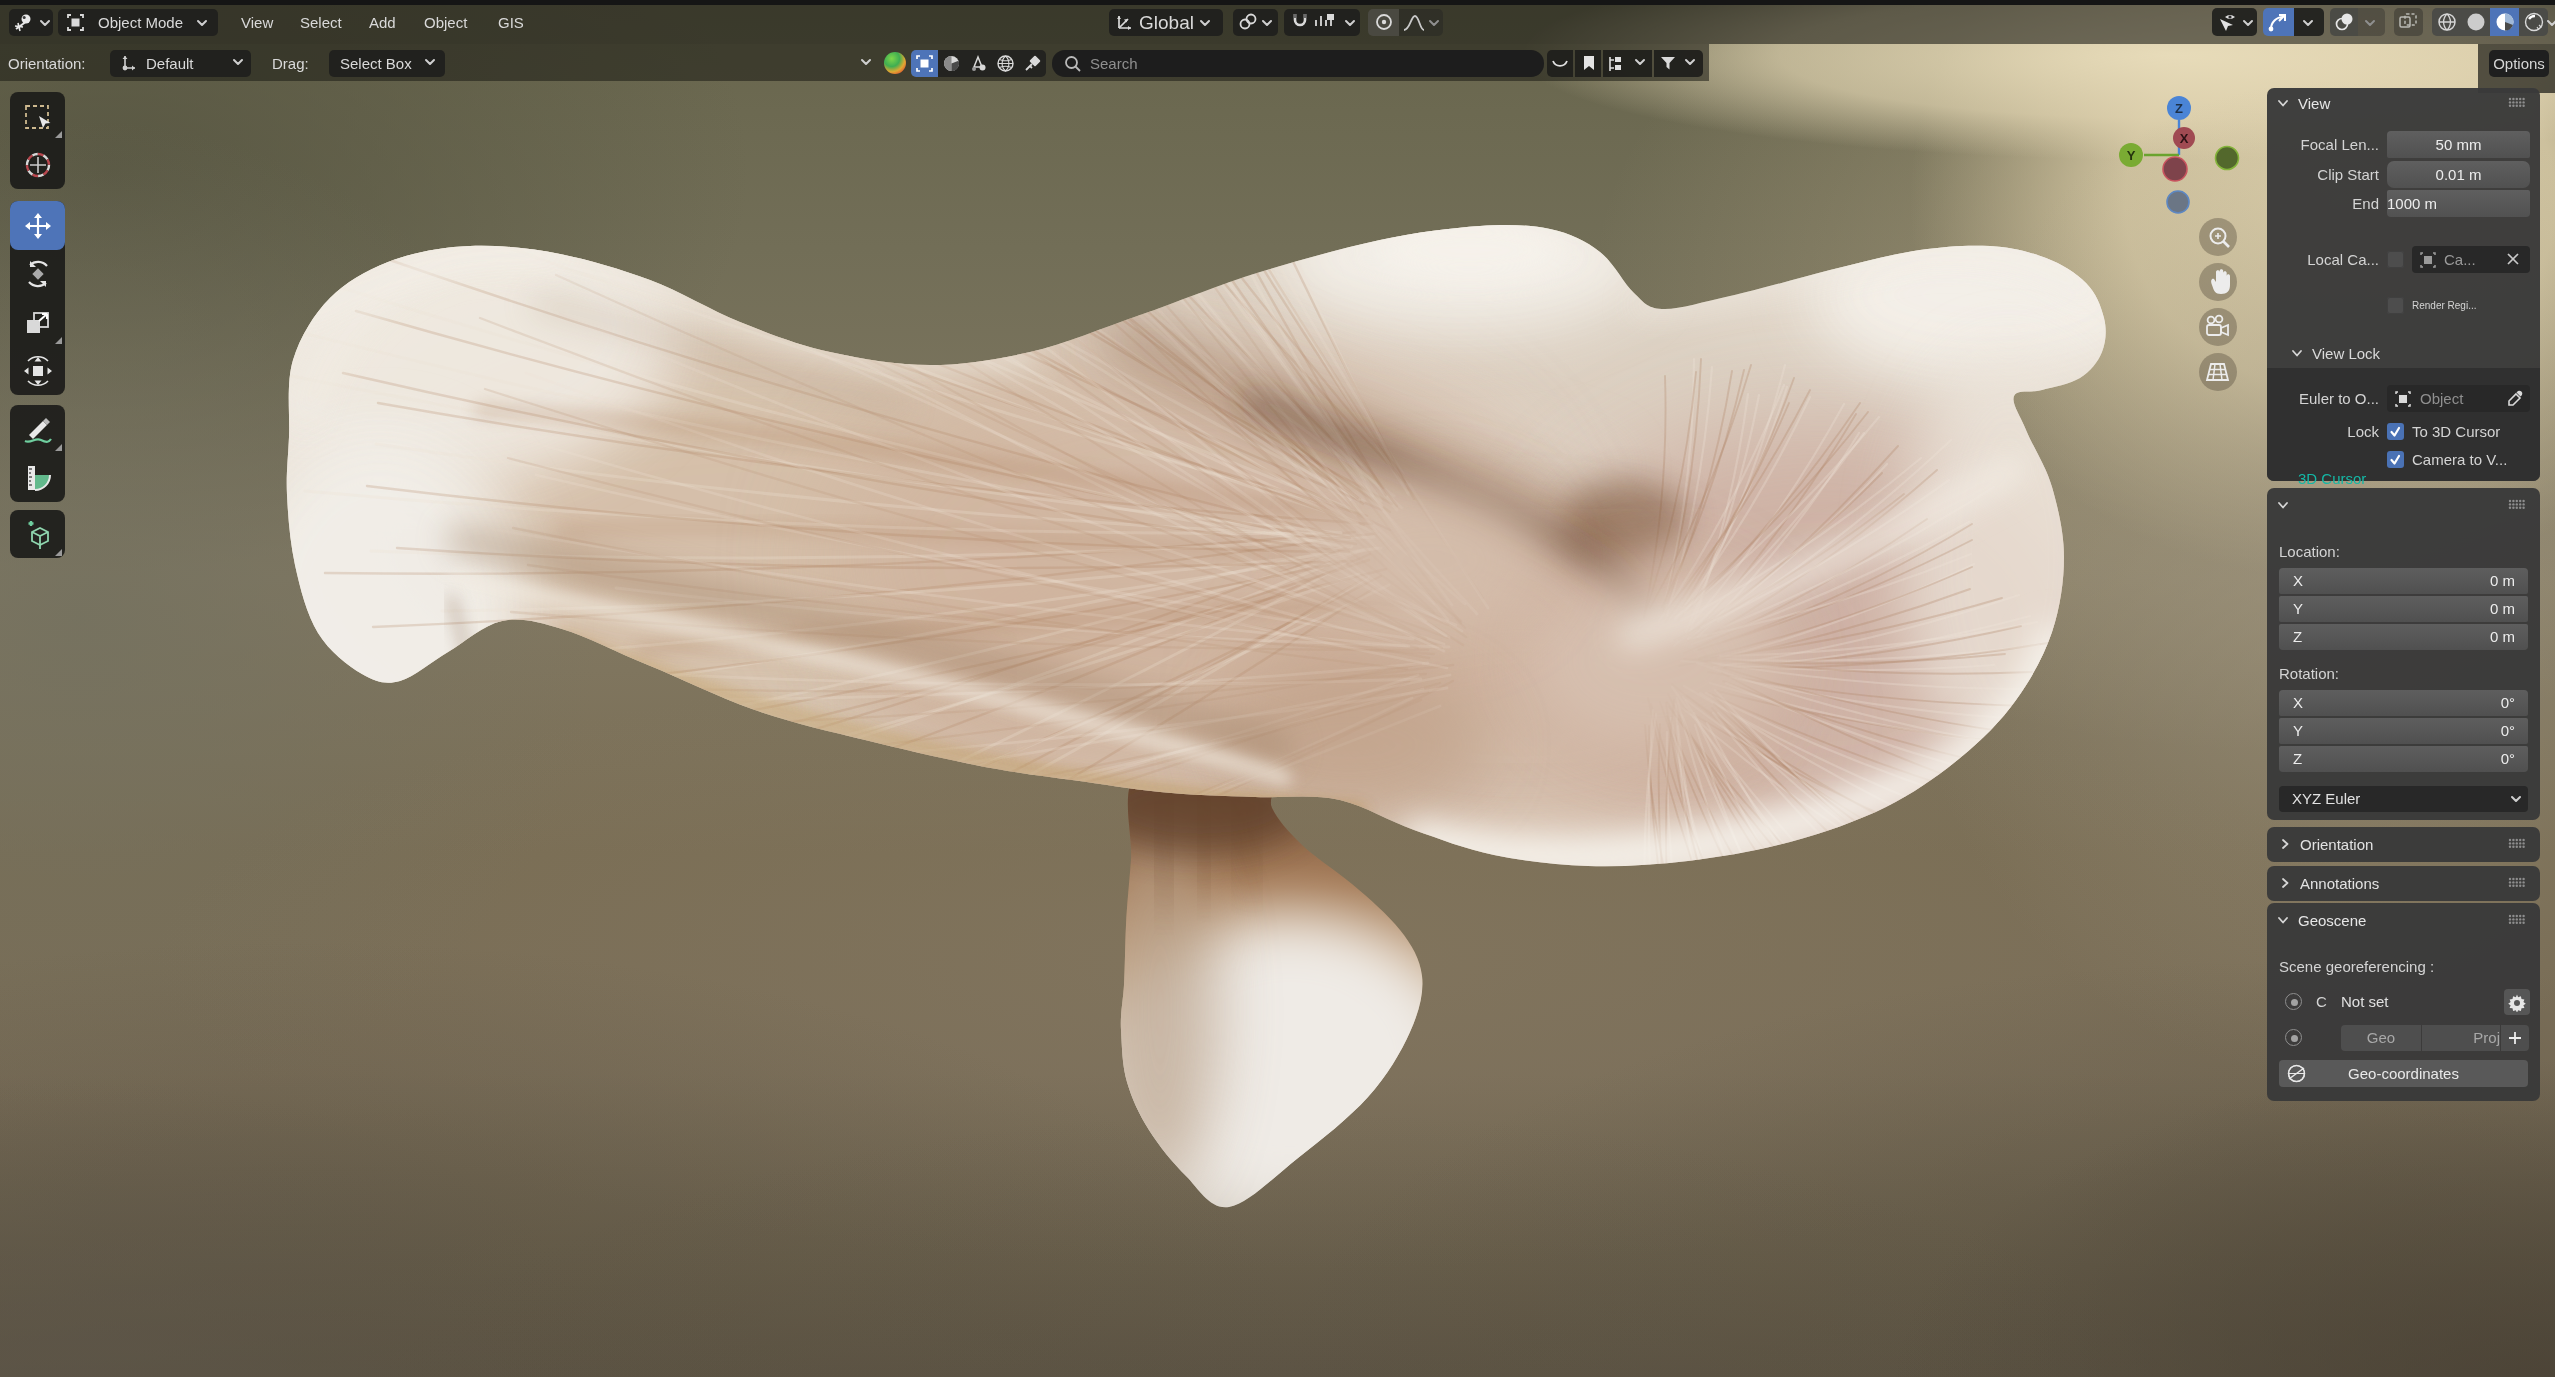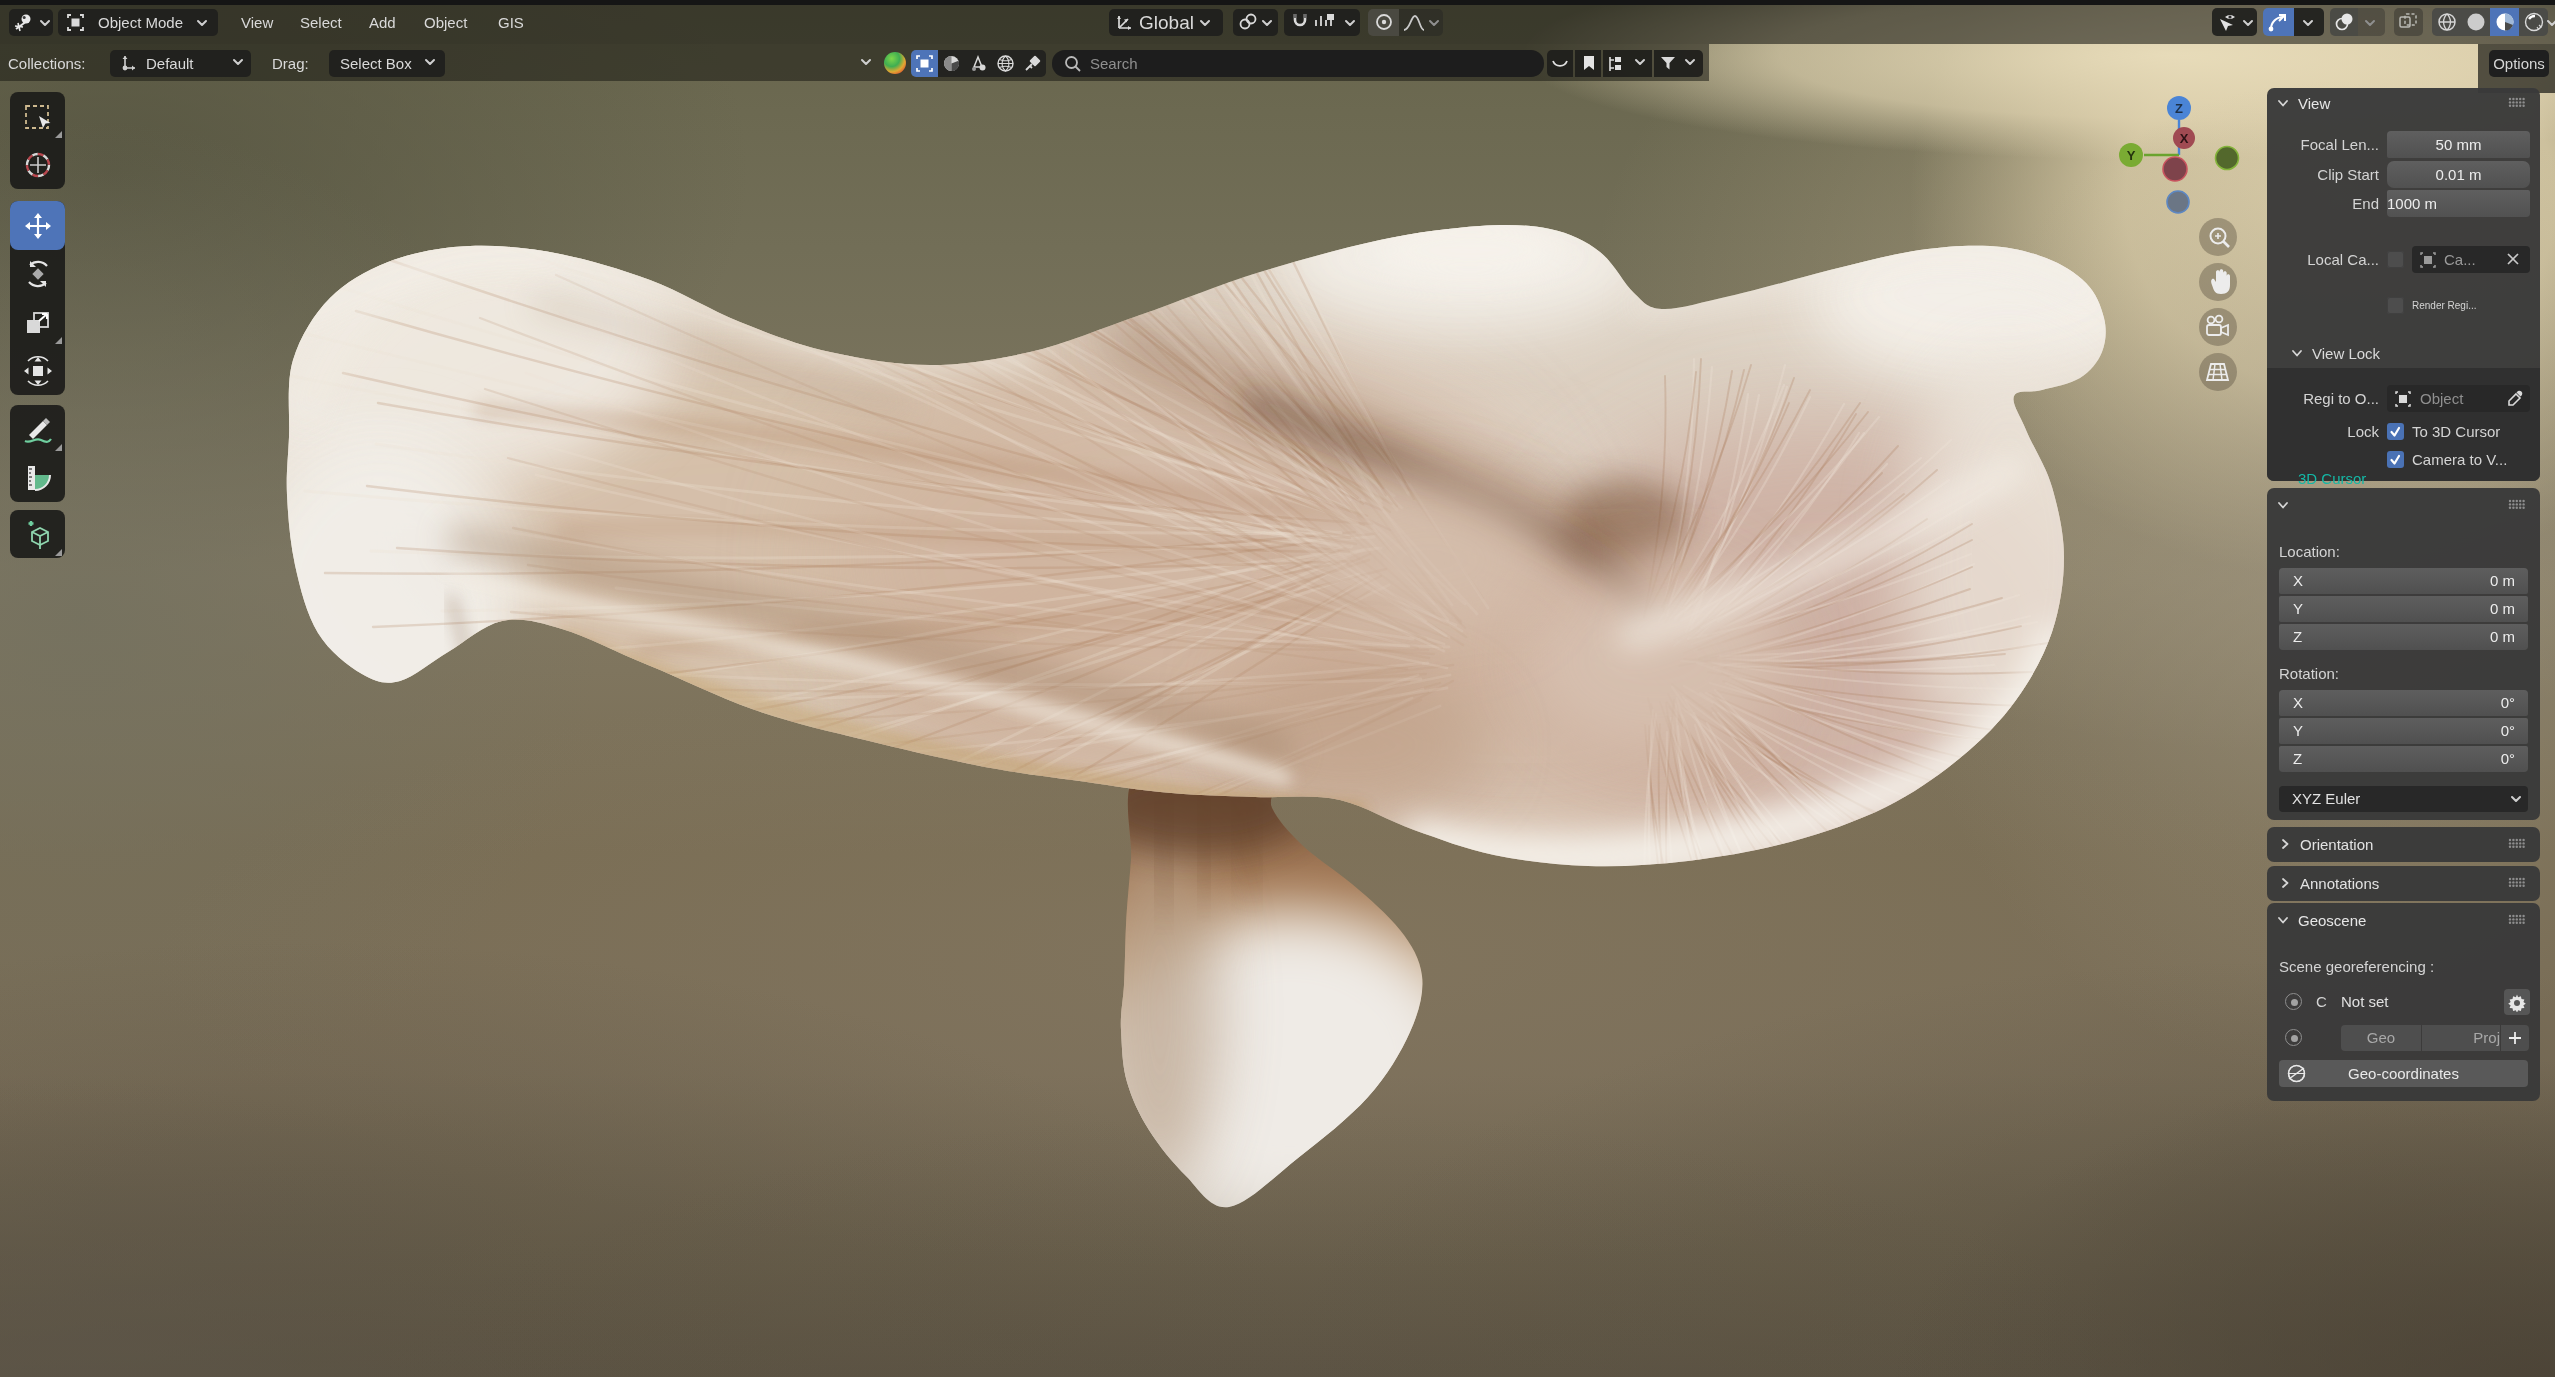--- a/index.html
+++ b/index.html
@@ -494,21 +494,21 @@
       <path d="M11,11 l8,3 a8.5,8.5 0 0 1 -8,5.5 z" fill="#4a4a4a"></path>
     </svg>
 <svg style="position:absolute;left:2523px;top:11px;" width="22" height="22" viewBox="0 0 22 22">
       <circle cx="11" cy="11" r="8.5" stroke="#d9d9d9" stroke-width="1.4" fill="none"></circle>
       <path d="M6,8 a7,7 0 0 1 6,-3" stroke="#fff" stroke-width="2.4" fill="none"></path>
       <path d="M16,14 l2.5,2.5 M14,16 l2,3" stroke="#d9d9d9" stroke-width="1.2"></path>
     </svg>
 <svg style="position:absolute;left:2546px;top:17px;" width="10" height="12" viewBox="0 0 10 12">
       <path d="M2,4 L6,8 L10,4" stroke="#cfcfcf" stroke-width="2" fill="none" stroke-linecap="round" stroke-linejoin="round"></path>
     </svg>
-<div style="position:absolute;left:8px;top:50px;width:95px;height:27px;color:#d9d9d9;font-size:15px;line-height:27px">Collections:</div>
+<div style="position:absolute;left:8px;top:50px;width:95px;height:27px;color:#d9d9d9;font-size:15px;line-height:27px">Orientation:</div>
 <div style="position:absolute;left:110px;top:50px;width:141px;height:27px;background:rgba(32,32,29,0.92);border-radius:5px"></div>
 <svg style="position:absolute;left:117px;top:52px;" width="22" height="22" viewBox="0 0 22 22">
       <path d="M8,4 v12 M8,16 h10" stroke="#cfcfcf" stroke-width="1.6" fill="none"></path>
       <path d="M8,4 l-2.5,3 h5 z M18,16 l-3,-2.5 v5 z" fill="#cfcfcf"></path>
       <circle cx="8" cy="16" r="2.4" fill="#cfcfcf"></circle>
     </svg>
 <div style="position:absolute;left:146px;top:50px;color:#d9d9d9;font-size:15px;line-height:27px">Default</div>
 <svg style="position:absolute;left:232px;top:56px;" width="12" height="12" viewBox="0 0 12 12">
       <path d="M2,4 L6,8 L10,4" stroke="#cfcfcf" stroke-width="2" fill="none" stroke-linecap="round" stroke-linejoin="round"></path>
     </svg>
@@ -726,21 +726,21 @@
 <svg style="position:absolute;left:2504px;top:250px;" width="18" height="18" viewBox="0 0 18 18">
       <path d="M4,4 L14,14 M14,4 L4,14" stroke="#c9c9c9" stroke-width="1.7"></path>
     </svg>
 <div style="position:absolute;left:2387px;top:297px;width:17px;height:17px;background:#4d4d4d;border-radius:3px;box-shadow:inset 0 0 0 1px #404040"></div>
 <div style="position:absolute;left:2412px;top:292px;color:#d4d4d4;font-size:10px;line-height:27px">Render Regi...</div>
 <svg style="position:absolute;left:2290px;top:346px;" width="14" height="14" viewBox="0 0 14 14">
       <path d="M3,5 L7,9.5 L11,5" stroke="#d6d6d6" stroke-width="1.8" fill="none" stroke-linecap="round" stroke-linejoin="round"></path>
     </svg>
 <div style="position:absolute;left:2312px;top:340px;color:#dadada;font-size:15px;line-height:27px">View Lock</div>
 <div style="position:absolute;left:2267px;top:368px;width:273px;height:113px;background:rgba(47,47,47,0.97);border-radius:0 0 7px 7px"></div>
-<div style="position:absolute;left:2269px;top:385px;width:110px;height:27px;color:#d4d4d4;font-size:15px;line-height:27px;text-align:right;white-space:nowrap">Regi to O...</div>
+<div style="position:absolute;left:2269px;top:385px;width:110px;height:27px;color:#d4d4d4;font-size:15px;line-height:27px;text-align:right;white-space:nowrap">Euler to O...</div>
 <div style="position:absolute;left:2387px;top:385px;width:143px;height:27px;background:#282828;border-radius:4px"></div>
 <svg style="position:absolute;left:2394px;top:390px;" width="18" height="18" viewBox="0 0 18 18">
       <path d="M2,4 V2 h2 M14,2 h2 v2 M16,14 v2 h-2 M4,16 H2 v-2" stroke="#dadada" stroke-width="1.5" fill="none"></path>
       <rect x="5" y="5" width="8" height="8" fill="#dadada"></rect>
     </svg>
 <div style="position:absolute;left:2420px;top:385px;color:#8f8f8f;font-size:15px;line-height:27px">Object</div>
 <svg style="position:absolute;left:2506px;top:389px;" width="20" height="20" viewBox="0 0 20 20">
       <path d="M12,2 a3,3 0 0 1 4,4 l-1.5,1.5 -4,-4 z" fill="#d9d9d9"></path>
       <path d="M10,5 l4,4 -7,7 H3 v-4 z" fill="none" stroke="#d9d9d9" stroke-width="1.6"></path>
     </svg>

